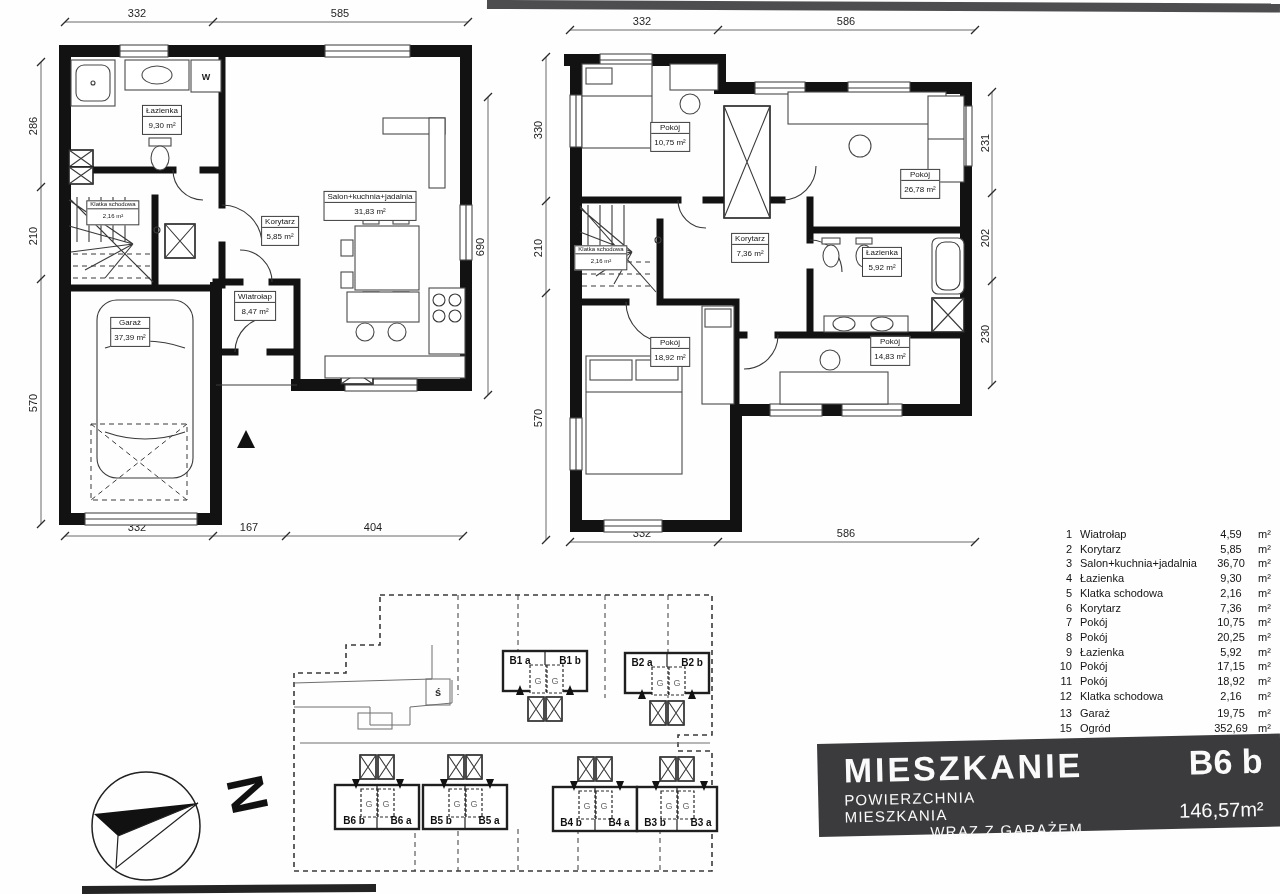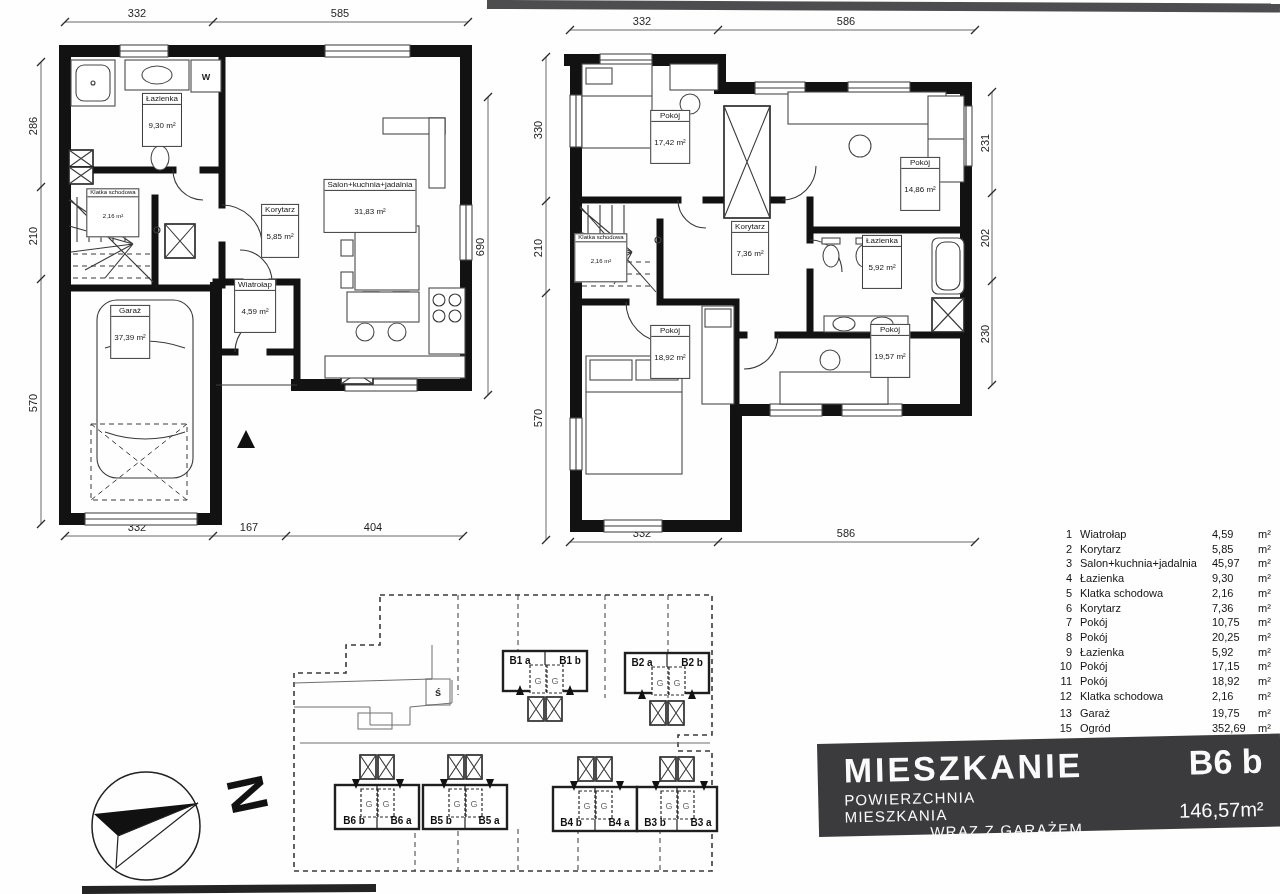--- a/index.html
+++ b/index.html
@@ -11,30 +11,30 @@
   
   .plan1{left:25px;top:0;}
   .plan2{left:530px;top:0;}
   .siteplan{left:280px;top:583px;}
   .compass{left:78px;top:748px;}
 
   
   .rlabel{position:absolute;transform:translate(-50%,-50%);background:#fff;border:1px solid #3c3c3c;
           font-size:8px;line-height:1.2;text-align:center;color:#151515;white-space:nowrap;z-index:6;}
   .rlabel .rname{border-bottom:1px solid #3c3c3c;padding:0 3px;}
-  .rlabel .rarea{padding:16px 3px;}
+  .rlabel .rarea{padding:4px 3px;}
   .rlabel.tiny{font-size:6px;}
 
   
   .legend{position:absolute;left:1056px;top:527px;width:222px;font-size:11px;color:#131313;z-index:6;}
   .lrow{display:flex;line-height:14.7px;}
   .lrow.sp{margin-top:3px;}
   .lno{width:16px;text-align:right;margin-right:8px;flex-shrink:0;}
   .lname{flex:1;white-space:nowrap;}
-  .larea{width:38px;text-align:left;flex-shrink:0;}
+  .larea{width:38px;text-align:center;flex-shrink:0;}
   .lunit{width:20px;padding-left:8px;flex-shrink:0;}
 
   
   .titleblock{position:absolute;left:817px;top:744px;width:463px;height:93px;background:#3b3a3c;
               transform:rotate(-1.3deg);transform-origin:left top;color:#fafafa;display:flex;
               padding:8px 18px 6px 26px;box-sizing:border-box;z-index:7;}
   .tb-left{flex:1;}
   .tb-title{font-size:34px;font-weight:bold;letter-spacing:3px;line-height:38px;}
   .tb-sub{width:238px;font-size:15px;letter-spacing:1.2px;line-height:17px;margin-top:2px;}
   .tb-sub .l2{text-align:right;}
@@ -313,73 +313,73 @@
   <div class="rlabel" style="left:280px;top:231px">
     <div class="rname">Korytarz</div>
     <div class="rarea">5,85 m²</div>
   </div>
   <div class="rlabel" style="left:370px;top:206px">
     <div class="rname">Salon+kuchnia+jadalnia</div>
     <div class="rarea">31,83 m²</div>
   </div>
   <div class="rlabel" style="left:255px;top:306px">
     <div class="rname">Wiatrołap</div>
-    <div class="rarea">4,59 m²</div>
+    <div class="rarea">8,47 m²</div>
   </div>
   <div class="rlabel" style="left:130px;top:332px">
     <div class="rname">Garaż</div>
     <div class="rarea">37,39 m²</div>
   </div>
 
   <div class="rlabel" style="left:670px;top:137px">
     <div class="rname">Pokój</div>
-    <div class="rarea">17,42 m²</div>
+    <div class="rarea">10,75 m²</div>
   </div>
   <div class="rlabel" style="left:920px;top:184px">
     <div class="rname">Pokój</div>
-    <div class="rarea">14,86 m²</div>
+    <div class="rarea">26,78 m²</div>
   </div>
   <div class="rlabel" style="left:750px;top:248px">
     <div class="rname">Korytarz</div>
     <div class="rarea">7,36 m²</div>
   </div>
   <div class="rlabel" style="left:882px;top:262px">
     <div class="rname">Łazienka</div>
     <div class="rarea">5,92 m²</div>
   </div>
   <div class="rlabel tiny" style="left:601px;top:258px">
     <div class="rname">Klatka schodowa</div>
     <div class="rarea">2,16 m²</div>
   </div>
   <div class="rlabel" style="left:670px;top:352px">
     <div class="rname">Pokój</div>
     <div class="rarea">18,92 m²</div>
   </div>
   <div class="rlabel" style="left:890px;top:351px">
     <div class="rname">Pokój</div>
-    <div class="rarea">19,57 m²</div>
+    <div class="rarea">14,83 m²</div>
   </div>
 
   <div class="legend">
     <div class="lrow">
       <span class="lno">1</span>
         <span class="lname">Wiatrołap</span>
         <span class="larea">4,59</span>
         <span class="lunit">m²</span>
     </div>
     <div class="lrow">
       <span class="lno">2</span>
         <span class="lname">Korytarz</span>
         <span class="larea">5,85</span>
         <span class="lunit">m²</span>
     </div>
     <div class="lrow">
       <span class="lno">3</span>
         <span class="lname">Salon+kuchnia+jadalnia</span>
-        <span class="larea">45,97</span>
+        <span class="larea">36,70</span>
         <span class="lunit">m²</span>
     </div>
     <div class="lrow">
       <span class="lno">4</span>
         <span class="lname">Łazienka</span>
         <span class="larea">9,30</span>
         <span class="lunit">m²</span>
     </div>
     <div class="lrow">
       <span class="lno">5</span>

